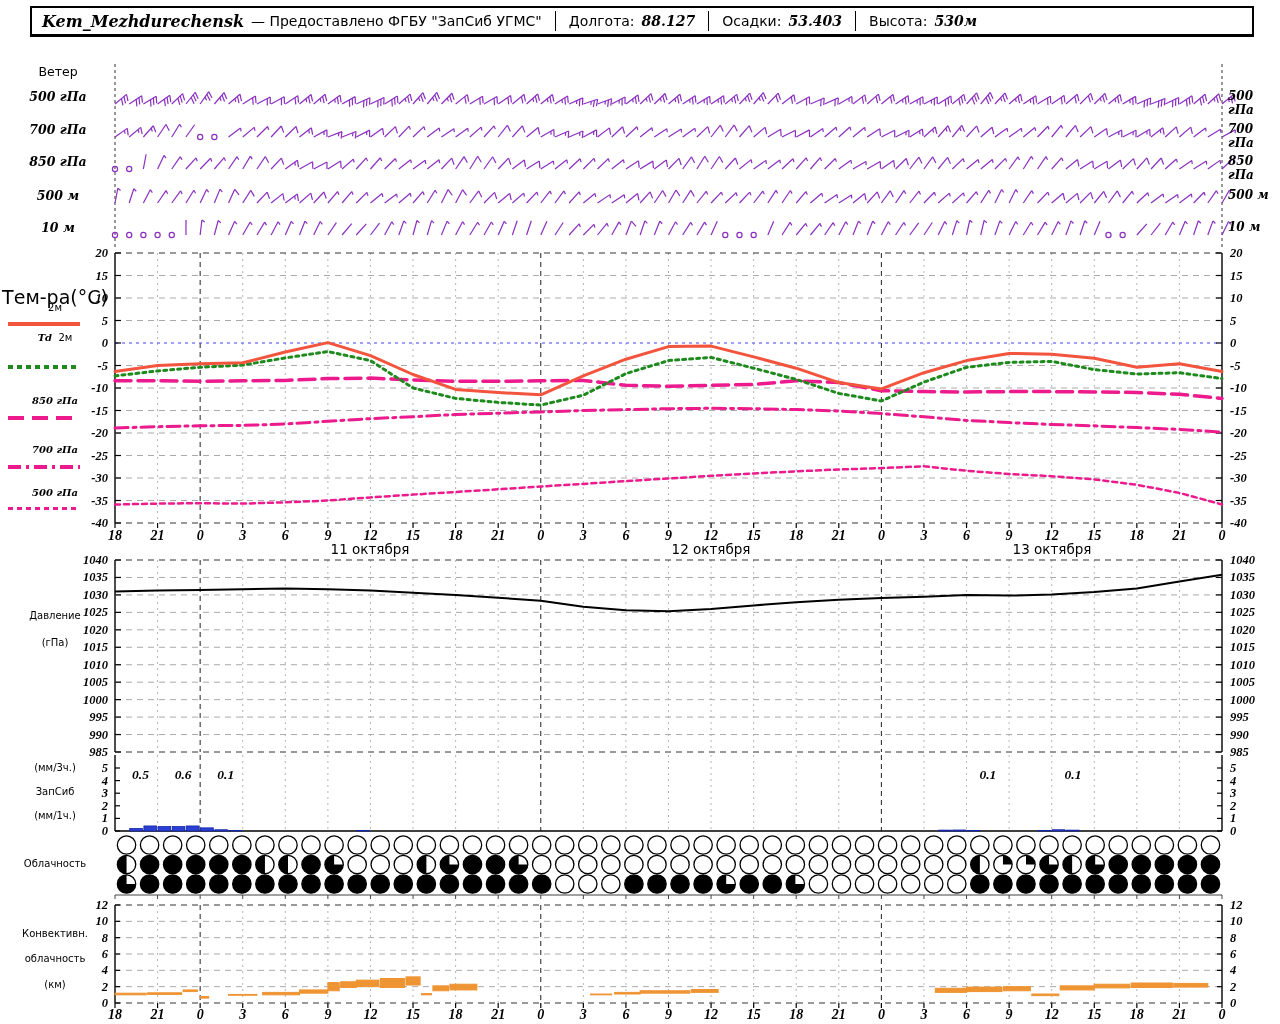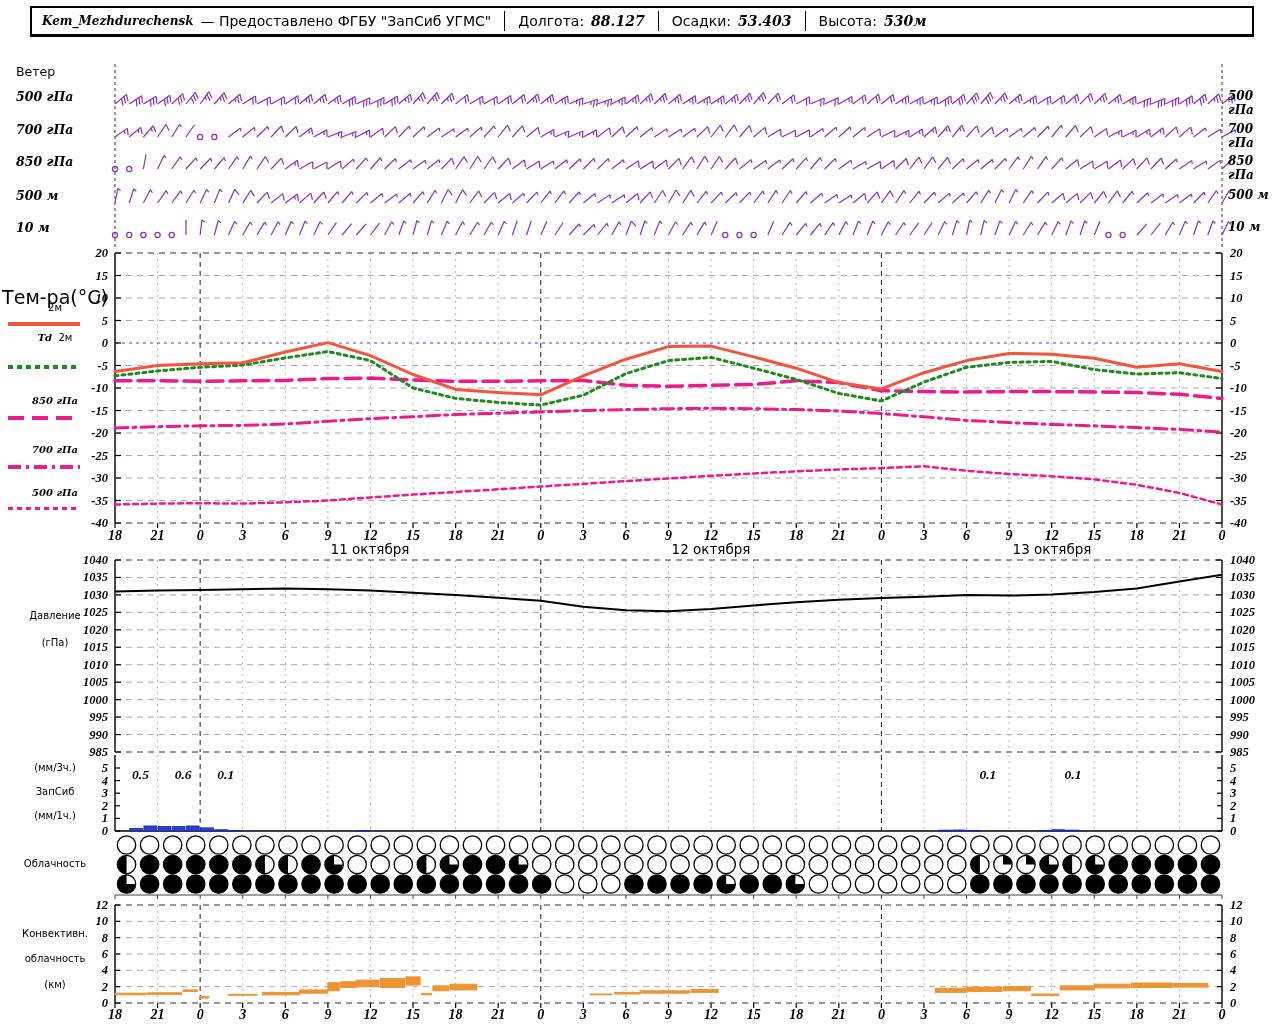--- a/index.html
+++ b/index.html
@@ -6,21 +6,21 @@
   .page{position:relative;width:1280px;height:1024px;background:#fff;overflow:hidden;
         font-family:"DejaVu Sans",sans-serif;color:#000;}
   
   .hdr{position:absolute;left:30px;top:6px;width:1220px;border:2px solid #000;}
   .hrow{display:flex;align-items:center;height:26px;padding:0 10px;white-space:nowrap;
         font-size:14px;gap:7px;}
   .hrow1{border-bottom:1px solid #000;}
   .val{font-family:"DejaVu Serif",serif;font-style:italic;font-weight:bold;}
   .valb{font-family:"DejaVu Serif",serif;font-weight:bold;}
   .sep{display:inline-block;width:1px;height:20px;background:#000;margin:0 6px;}
-  .labr{position:absolute;left:16px;width:108px;text-align:left;font-size:12.5px;}
+  .labr{position:absolute;left:4px;width:108px;text-align:center;font-size:12.5px;}
   .labc{position:absolute;left:0;width:110px;text-align:center;font-size:10px;}
   .wr{position:absolute;left:1228px;width:52px;text-align:left;font-size:12px;}
   .ital{font-family:"DejaVu Serif",serif;font-style:italic;font-weight:bold;}
   
   .ls{position:absolute;left:8px;width:72px;height:4px;}
   .ls-t2m{background:#f2543d;height:3.5px;}
   .ls-td{background:repeating-linear-gradient(90deg,#1e8a1e 0 5px,transparent 5px 9px);height:3.5px;}
   .ls-850{background:repeating-linear-gradient(90deg,#ec1a8c 0 16px,transparent 16px 24px);}
   .ls-700{background:repeating-linear-gradient(90deg,#ec1a8c 0 13px,transparent 13px 18px,#ec1a8c 18px 21px,transparent 21px 26px);}
   .ls-500{background:repeating-linear-gradient(90deg,#ec1a8c 0 5px,transparent 5px 9px);height:3px;}
@@ -31,21 +31,21 @@
   .date{font:13.5px "DejaVu Sans",sans-serif;}
   .plab{font:italic bold 13.5px "Liberation Serif",serif;}
 </style>
 </head>
 <body>
 
 <div class="page">
 
   <div class="hdr">
     <div class="hrow hrow1">
-      <span class="val" style="font-size:12px">Kem_Mezhdurechensk</span>
+      <span class="val" style="font-size:16px">Kem_Mezhdurechensk</span>
       <span>— Предоставлено ФГБУ "ЗапСиб УГМС"</span>
       <span class="sep"></span>
       <span>Долгота:</span>
       <span class="val">88.127</span>
       <span class="sep"></span>
       <span>Осадки:</span>
       <span class="val">53.403</span>
       <span class="sep"></span>
       <span>Высота:</span>
       <span class="val">530м</span>

